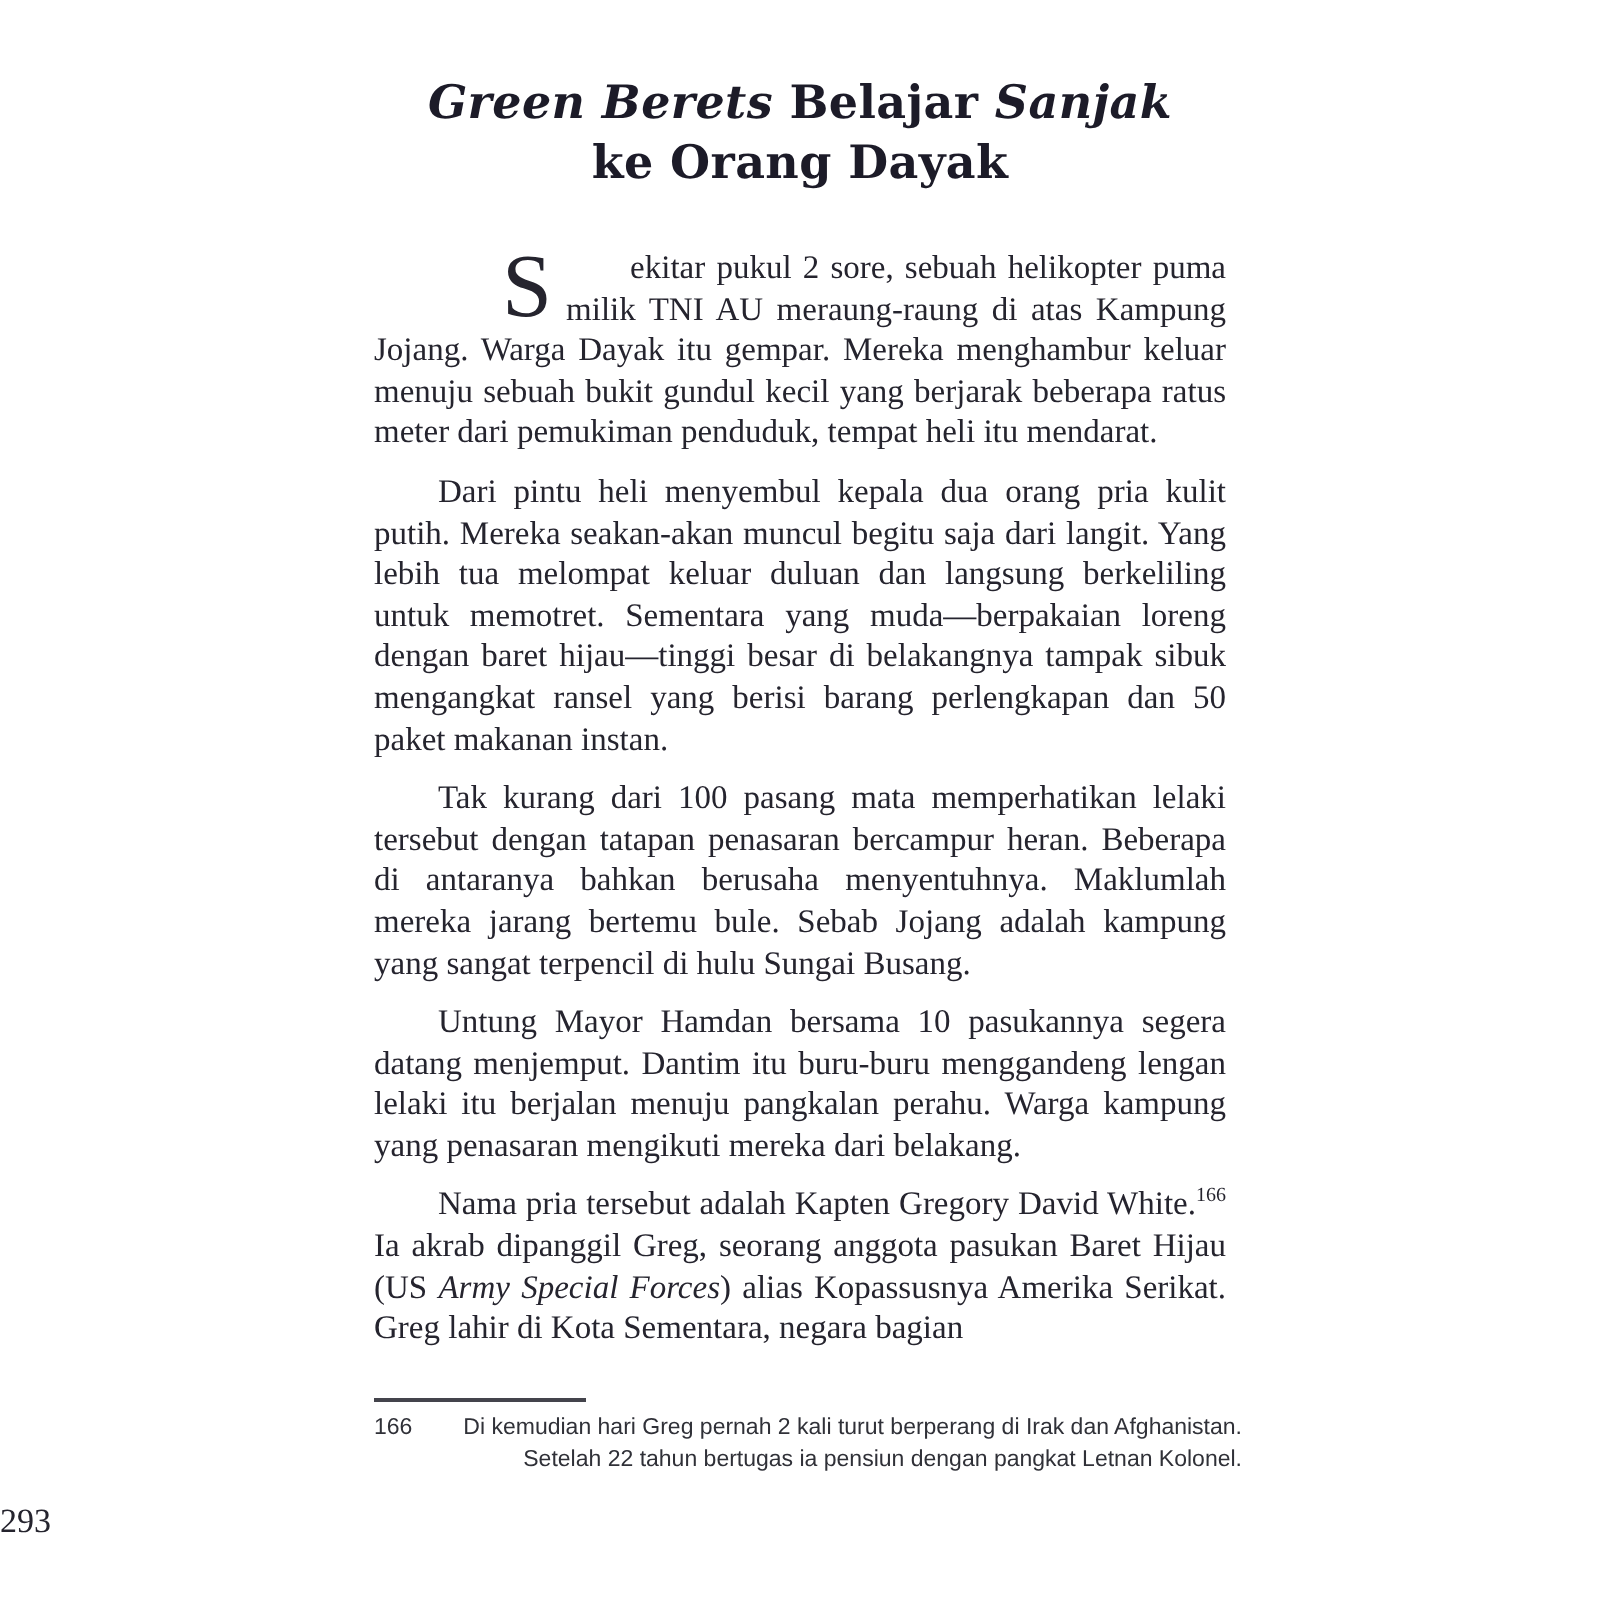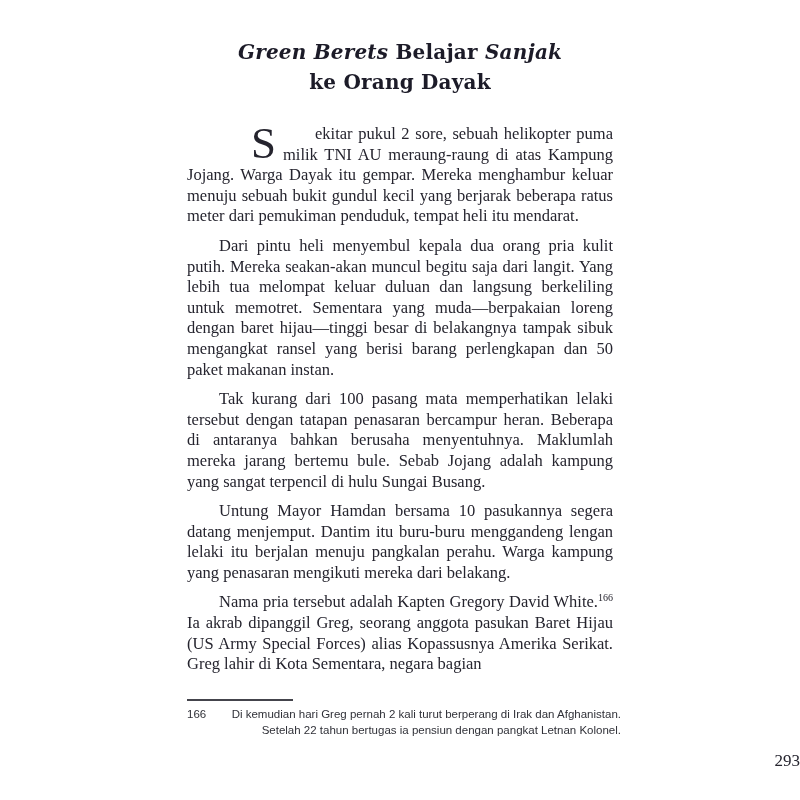--- a/index.html
+++ b/index.html
@@ -23,21 +23,21 @@
   }
   .column {
     width: 426px;
     margin: 0 auto;
     padding-top: 37px;
   }
   .chapter-title {
     font-family: "DejaVu Serif", serif;
     text-align: center;
     font-weight: bold;
-    font-size: 20px;
+    font-size: 23px;
     line-height: 30px;
     color: var(--title);
     margin: 0 0 27px 0;
     letter-spacing: 0.2px;
   }
   .chapter-title .it { font-style: italic; }
   .body-text p {
     text-align: justify;
     font-size: 16.5px;
     line-height: 20.6px;
@@ -54,21 +54,21 @@
     padding: 1px 7px 0 0;
     margin-left: 32px;
     color: var(--text);
   }
   .fn-ref {
     font-size: 10px;
     vertical-align: super;
     line-height: 0;
     letter-spacing: 0;
   }
-  .inline-it { }
+  .inline-it { font-style: italic; }
   .footnote-block {
     position: absolute;
     left: 187px;
     width: 434px;
     top: 699px;
   }
   .footnote-divider {
     width: 106px;
     height: 0;
     border-top: 2px solid #44444c;
@@ -80,21 +80,21 @@
     font-size: 11.5px;
     line-height: 15.5px;
     color: var(--fn);
   }
   .fn-num { width: 34px; flex: none; }
   .fn-text { flex: 1; text-align: right; }
   .page-number {
     position: absolute;
     left: 0; right: 0;
     top: 751px;
-    text-align: right;
+    text-align: left;
     font-size: 17px;
     color: var(--text);
   }
 </style>
 </head>
 <body>
 
 <div class="book-page">
   <div class="column">
 

